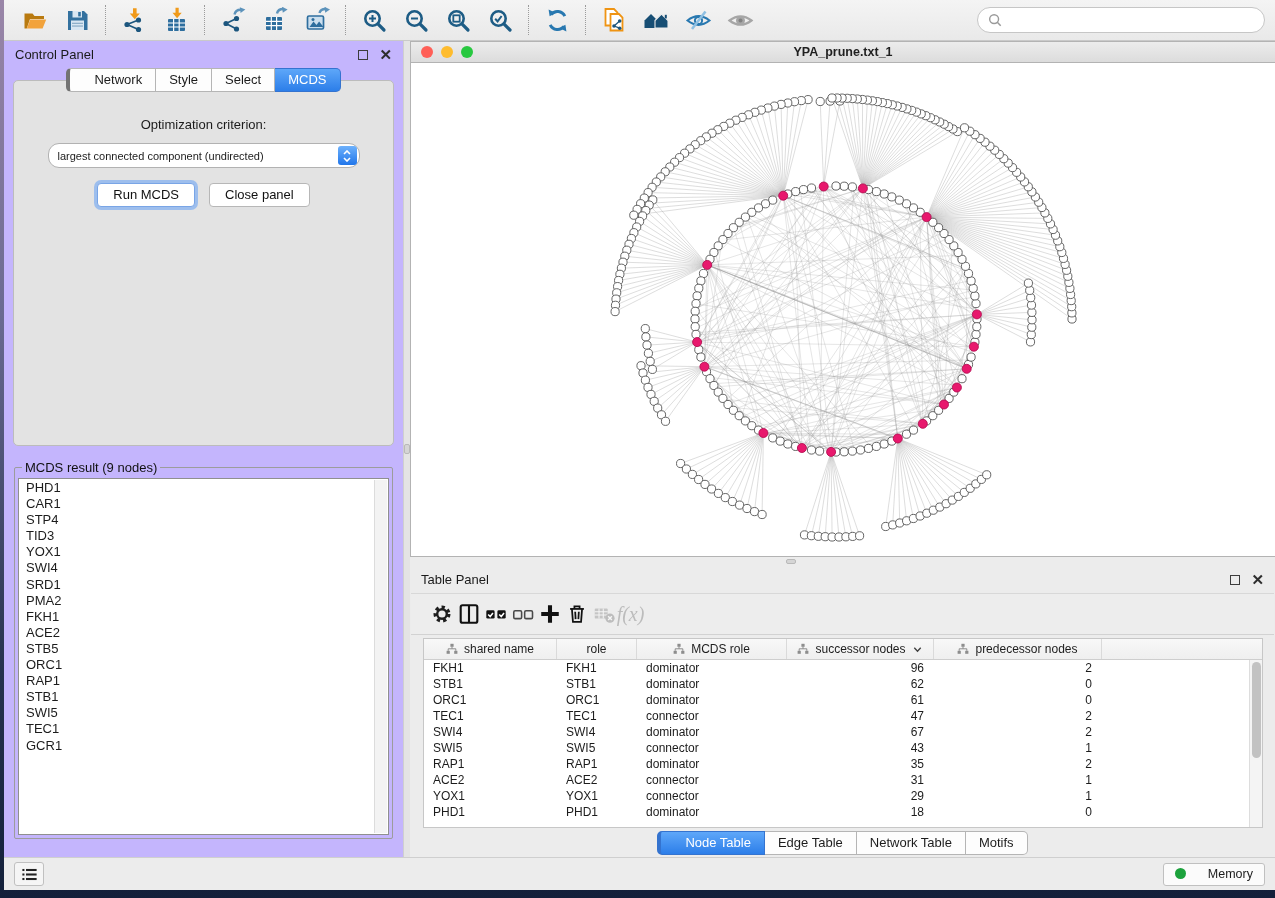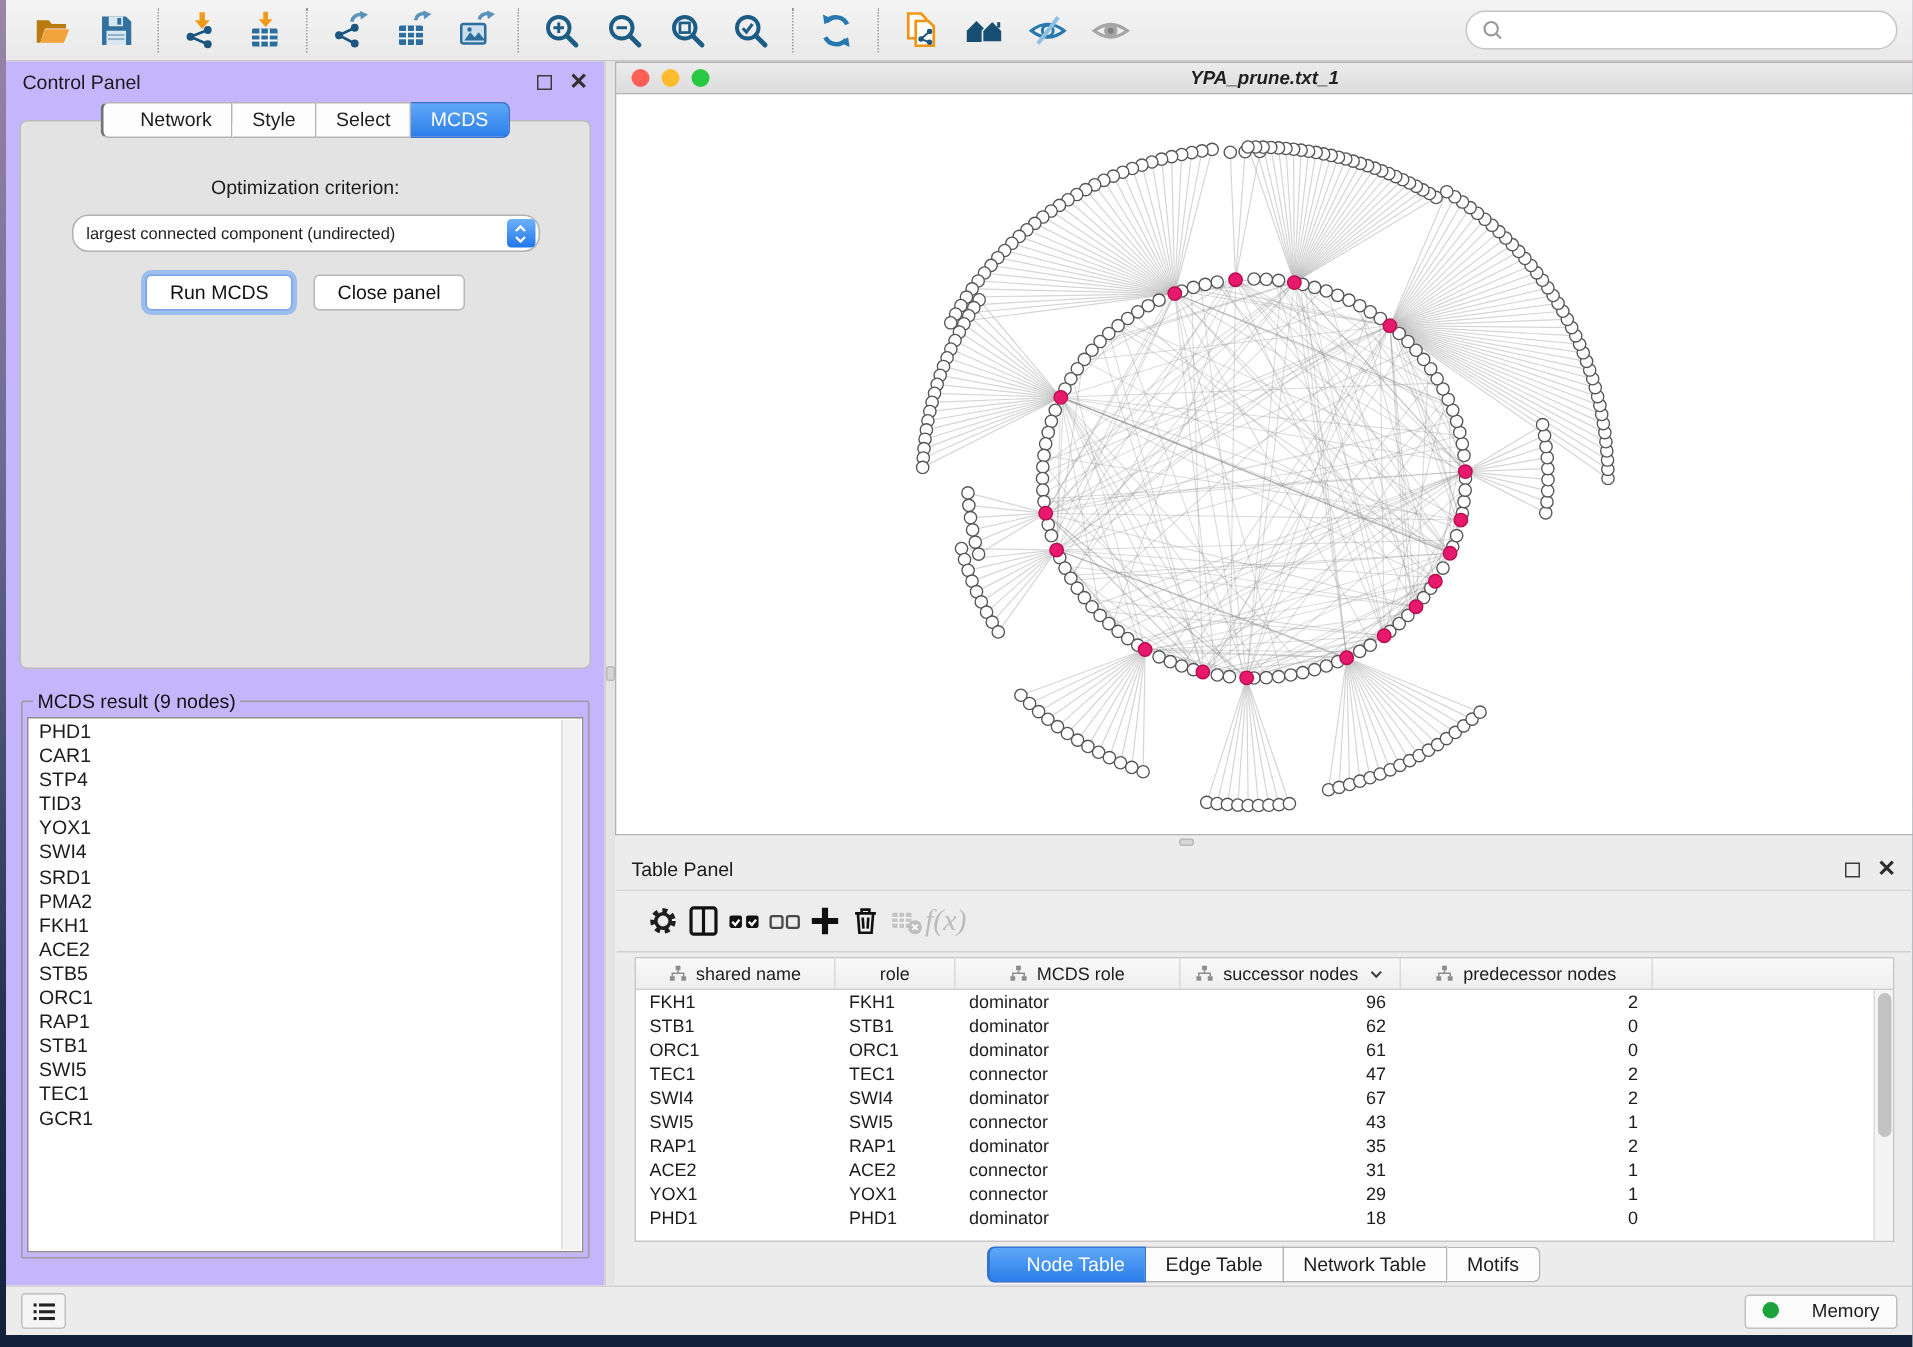--- a/index.html
+++ b/index.html
@@ -37,21 +37,21 @@
   #control-panel { width:399px; flex:none; background:#c4b5fd; display:flex; flex-direction:column; }
   .panel-header { height:27px; flex:none; display:flex; align-items:center; padding:0 11px; font-size:13px; color:#1a1a1a; }
   .win-ctrls { margin-left:auto; display:flex; gap:11px; align-items:center; }
   .float-ic { width:10px; height:10px; border:1.6px solid #3c3c3c; cursor:pointer; }
   .close-ic { font-size:15px; font-weight:bold; color:#2e2e2e; line-height:1; cursor:pointer; }
   .cp-tabs { position:relative; z-index:2; display:flex; justify-content:center; flex:none; }
   .seg {
     font-size:13px; padding:3px 13px 4px; background:#fdfdfd; border:1px solid #b5b5b5;
     border-left:none; color:#1c1c1c; cursor:pointer; white-space:nowrap;
   }
-  .seg:first-child { border-left:2px solid #737373; border-radius:5px 0 0 5px;padding-left:24px; }
+  .seg:first-child { border-left:4px solid #737373; border-radius:5px 0 0 5px;padding-left:24px; }
   .seg:last-child { border-radius:0 5px 5px 0; }
   .seg.active { background:linear-gradient(#5ea7f9,#2c7ee9); color:#fff; border-color:#3473cf; }
   .cp-box {
     margin:-12px 9px 0 9px; border:1px solid #bcbcbc; border-radius:5px;
     background:#e3e3e3; height:366px; flex:none; padding-top:36px;
   }
   .opt-label { text-align:center; font-size:13px; margin-bottom:11px; }
   .select {
     margin:0 auto; width:312px; height:25px; background:#fff; border:1px solid #b2b2b2;
     border-radius:11px; display:flex; align-items:center; font-size:11px; padding:0 26px 0 9px;
@@ -88,21 +88,21 @@
 
   
   #right-col { flex:1; display:flex; flex-direction:column; min-width:0; }
   #net-window { height:516px; flex:none; display:flex; flex-direction:column; border:1px solid #b3b3b3; border-right:none; }
   .net-titlebar {
     height:21px; flex:none; background:linear-gradient(#ececec,#dcdcdc);
     border-bottom:1px solid #b3b3b3; display:flex; align-items:center; position:relative;
   }
   .lights { display:flex; gap:8px; padding-left:10px; z-index:2; }
   .light { width:12px; height:12px; border-radius:50%; cursor:pointer; }
-  .net-title { position:absolute; left:0; right:0; text-align:center; font-size:12.5px; font-weight:700; color:#1f1f1f;font-style:italic; }
+  .net-title { position:absolute; left:0; right:0; text-align:center; font-size:12.5px; font-weight:700; color:#1f1f1f; }
   #net-canvas { flex:1; background:#fff; position:relative; overflow:hidden; }
   #graph-svg { position:absolute; left:0; top:0; }
 
   
   #table-panel { flex:1; display:flex; flex-direction:column; background:#ececec; min-height:0; }
   .tp-toolbar {
     height:42px; flex:none; background:#ededed; border-top:1px solid #d8d8d8;
     border-bottom:1px solid #d2d2d2; display:flex; align-items:center; padding-left:17px; 
     margin:0 1px;
   }

